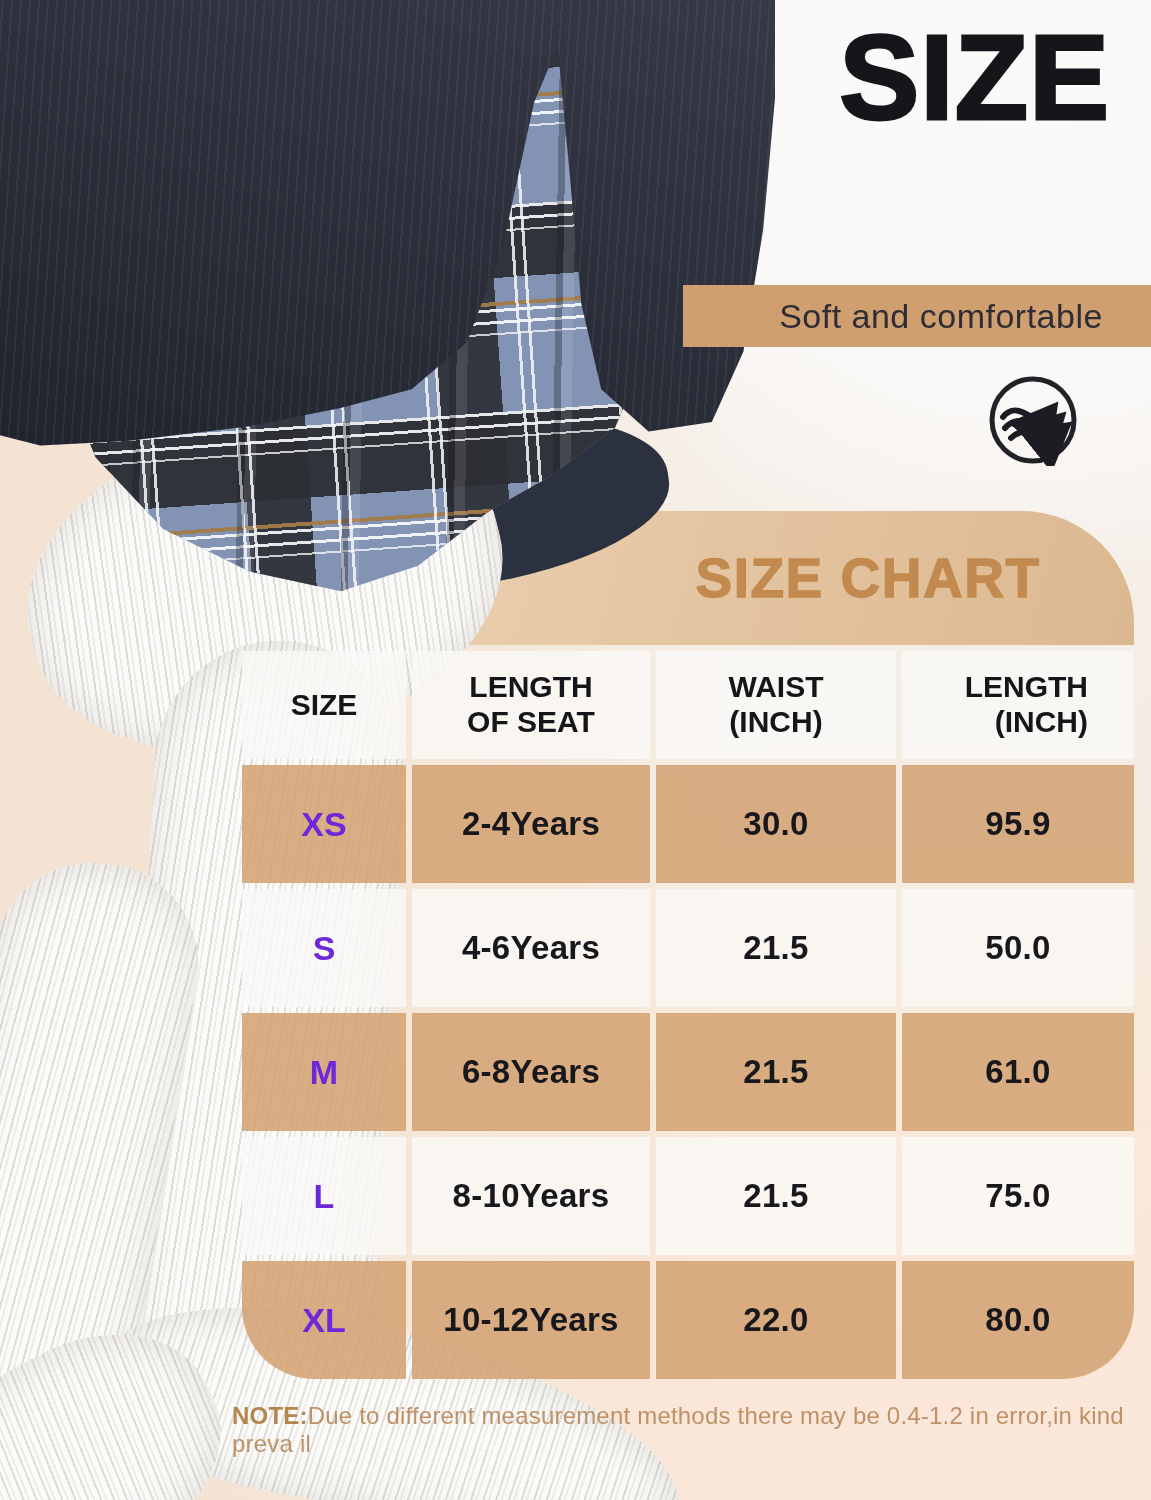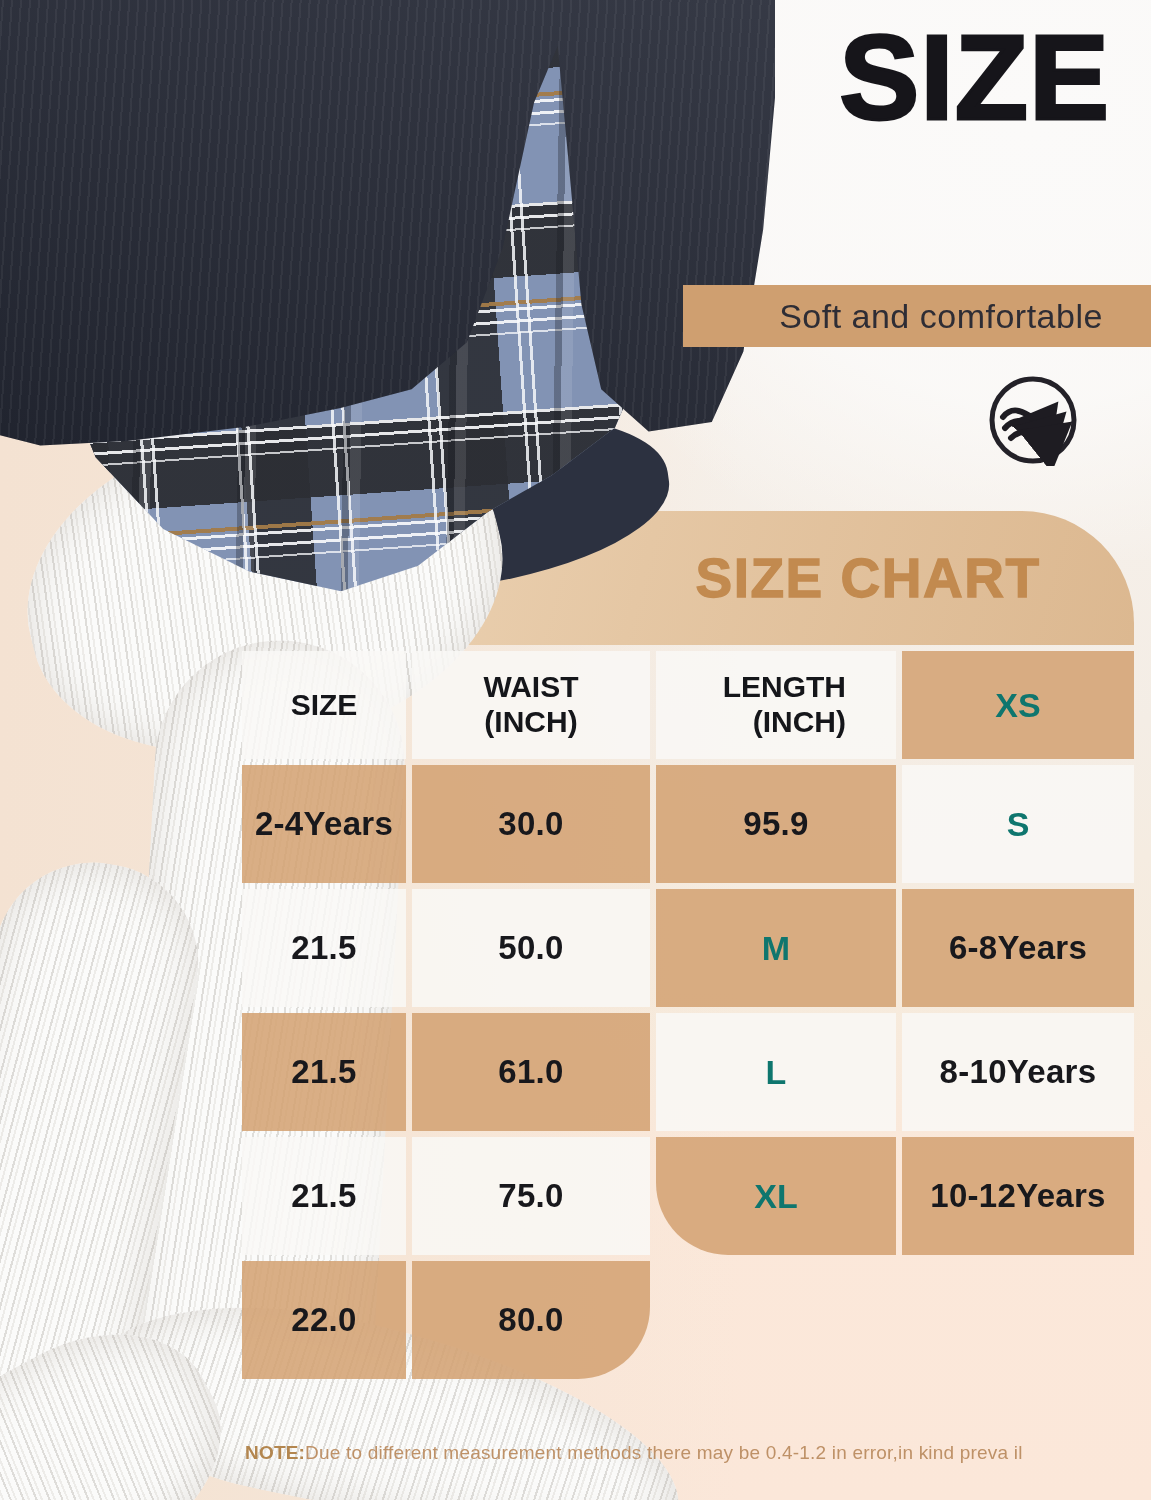--- a/index.html
+++ b/index.html
@@ -73,28 +73,28 @@
   .table{left:242px;top:651px;width:892px;z-index:6;display:grid;
     grid-template-columns:164px 238px 240px 232px;
     grid-template-rows:108px repeat(5,118px);gap:6px;}
   .cell{display:flex;align-items:center;justify-content:center;text-align:center;}
   .hcell{background:rgba(249,248,246,.85);font-size:30px;font-weight:700;
     color:#15161a;line-height:1.16;}
   .hcell span{display:inline-block;}
   .w160{max-width:160px;} .w130{max-width:130px;} .w140{max-width:140px;text-align:right;}
   .tan{background:rgba(211,162,115,.87);}
   .lt{background:rgba(249,248,246,.85);}
-  .size-lbl{font-size:34px;font-weight:700;color:#0f766e;}
+  .size-lbl{font-size:34px;font-weight:700;color:#6d28d9;}
   .val{font-size:33px;font-weight:600;color:#18181c;letter-spacing:.3px;}
   .corner-bl{border-radius:0 0 0 72px;}
   .corner-br{border-radius:0 0 72px 0;}
 
   
-  .note{left:245px;top:1402px;width:904px;z-index:7;font-size:19px;color:#be9167;
-    letter-spacing:.2px;margin-top:40px;}
+  .note{left:232px;top:1402px;width:904px;z-index:7;font-size:24px;color:#be9167;
+    letter-spacing:.2px;}
   .note b{font-weight:800;color:#b3864f;}
 </style>
 </head>
 <body>
 
 <div class="canvas">
 
   <div class="abs bg-base"></div>
   <div class="abs bg-left"></div>
   <div class="abs bg-topright"></div>
@@ -131,32 +131,36 @@
     <path d="M18,54 C27,44 37,46 46,51 S62,55 71,46" fill="none" stroke="#1e1c22" stroke-width="6" stroke-linecap="round" marker-end="url(#arr)"></path>
     <path d="M24,64 C33,55 43,57 52,61 S66,63 76,55" fill="none" stroke="#1e1c22" stroke-width="6" stroke-linecap="round" marker-end="url(#arr)"></path>
   </svg>
 
   <div class="abs table">
 
     <div class="cell hcell">
         <span>SIZE</span>
       </div>
     <div class="cell hcell">
+        <span class="w160">LENGTH OF SEAT</span>
+      </div>
+    <div class="cell hcell">
         <span class="w130">WAIST (INCH)</span>
       </div>
     <div class="cell hcell">
         <span class="w140">LENGTH (INCH)</span>
       </div>
 
     <div class="cell tan size-lbl">XS</div>
     <div class="cell tan val">2-4Years</div>
     <div class="cell tan val">30.0</div>
     <div class="cell tan val">95.9</div>
 
     <div class="cell lt size-lbl">S</div>
+    <div class="cell lt val">4-6Years</div>
     <div class="cell lt val">21.5</div>
     <div class="cell lt val">50.0</div>
 
     <div class="cell tan size-lbl">M</div>
     <div class="cell tan val">6-8Years</div>
     <div class="cell tan val">21.5</div>
     <div class="cell tan val">61.0</div>
 
     <div class="cell lt size-lbl">L</div>
     <div class="cell lt val">8-10Years</div>

